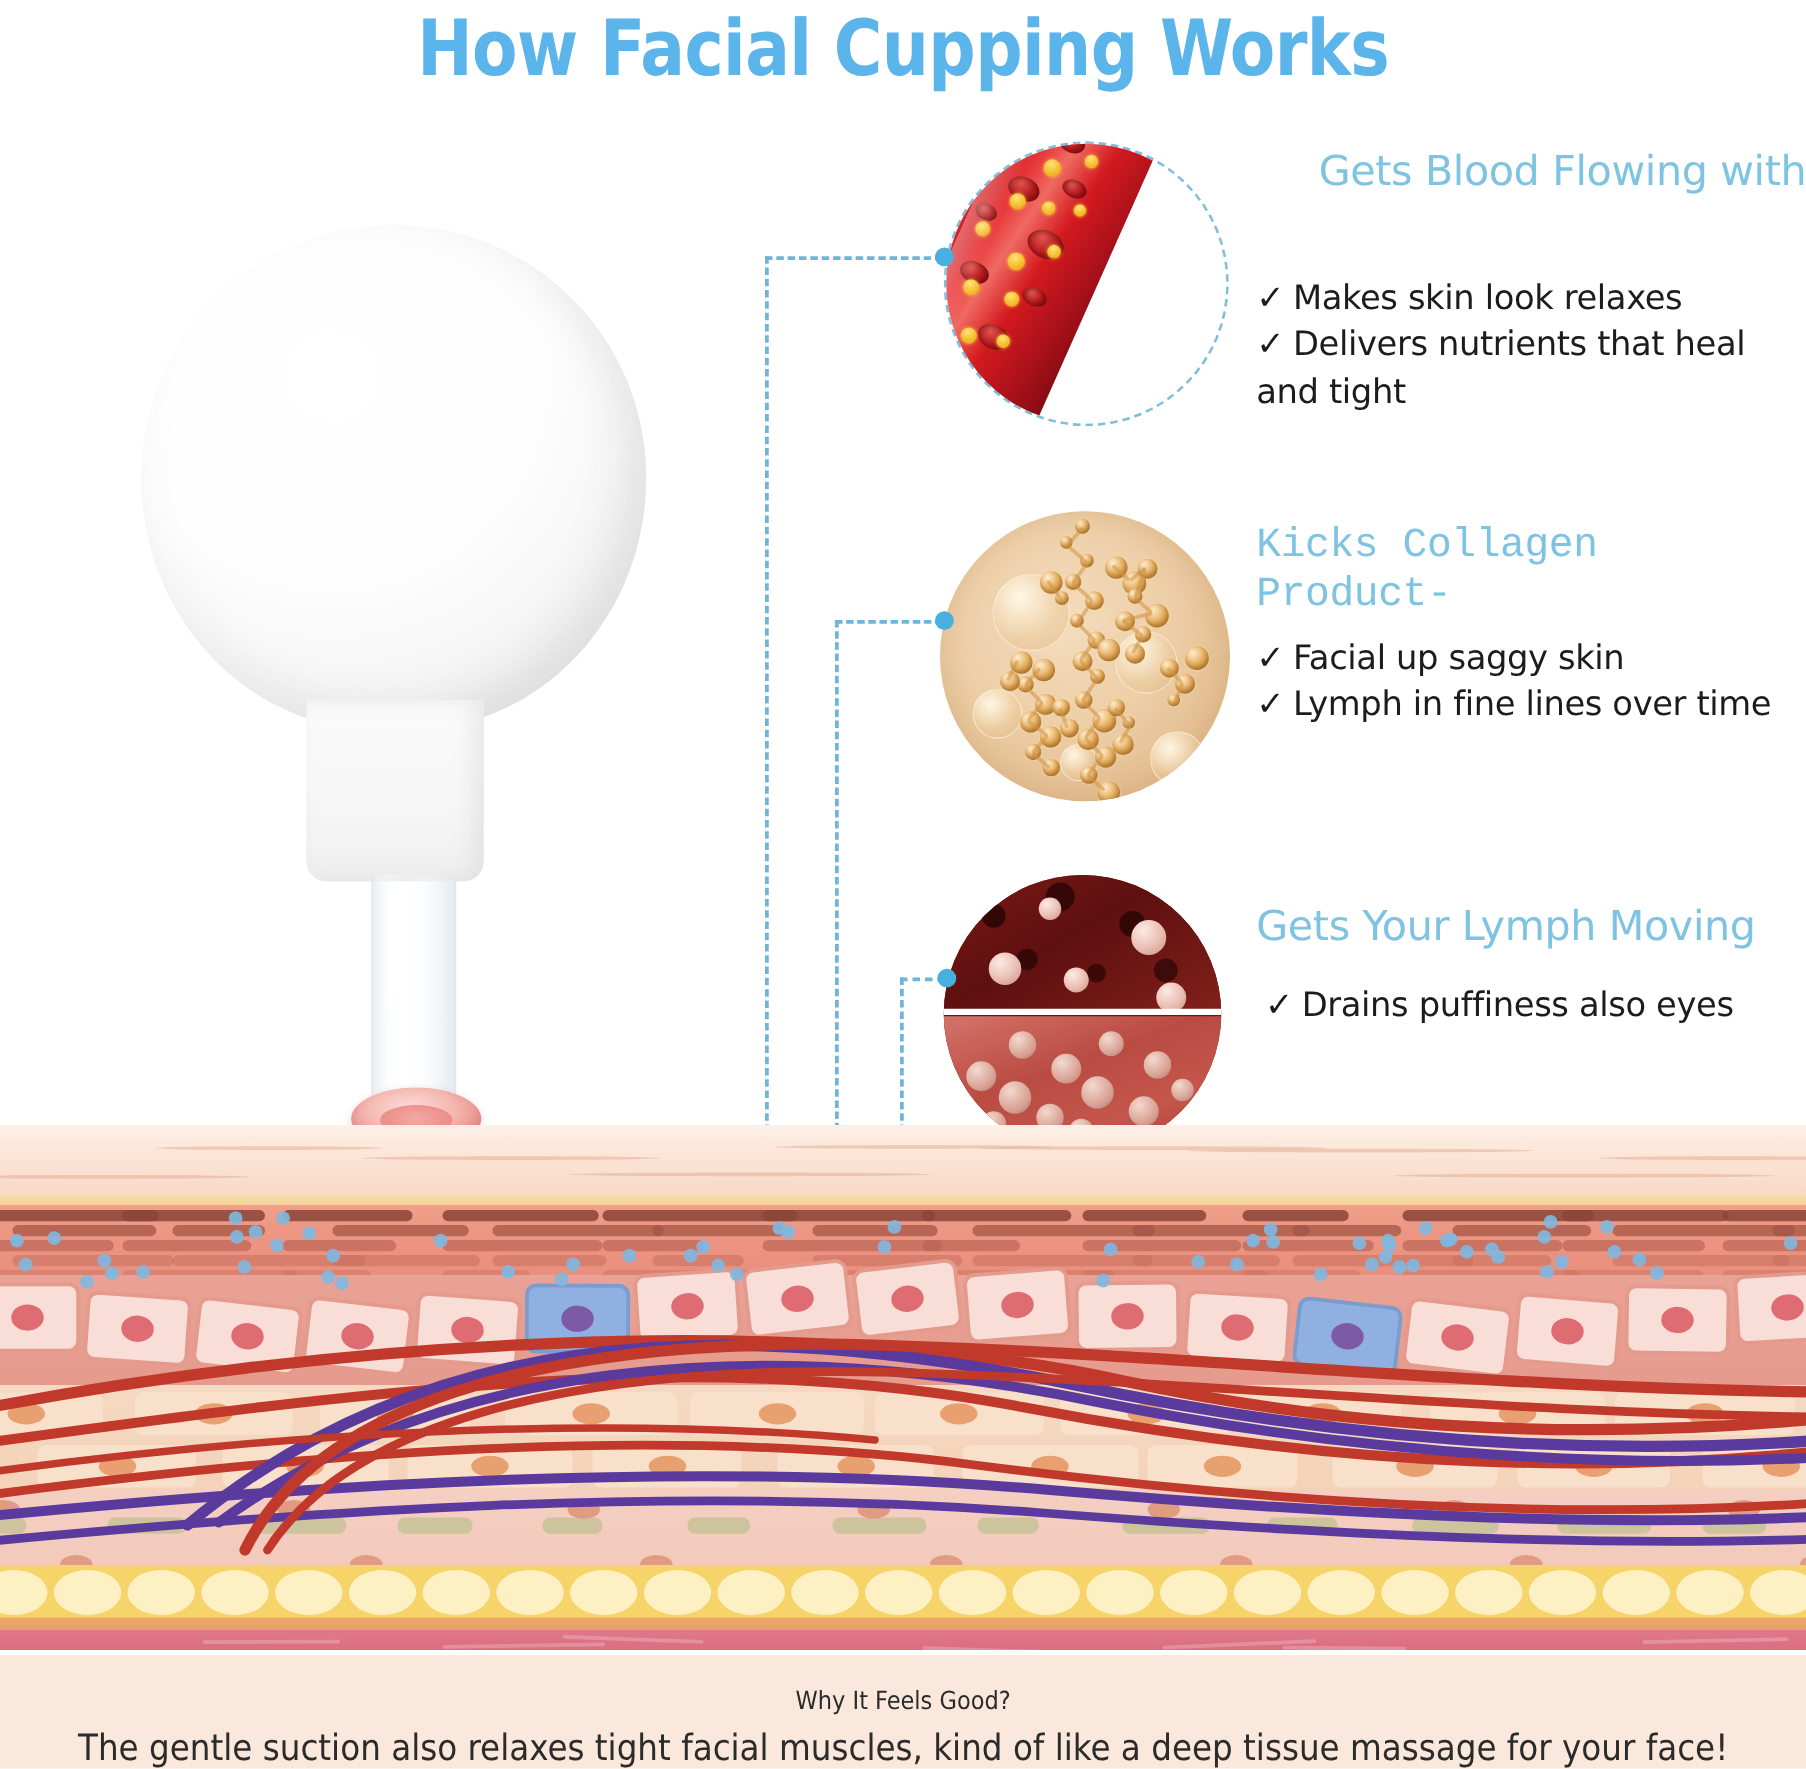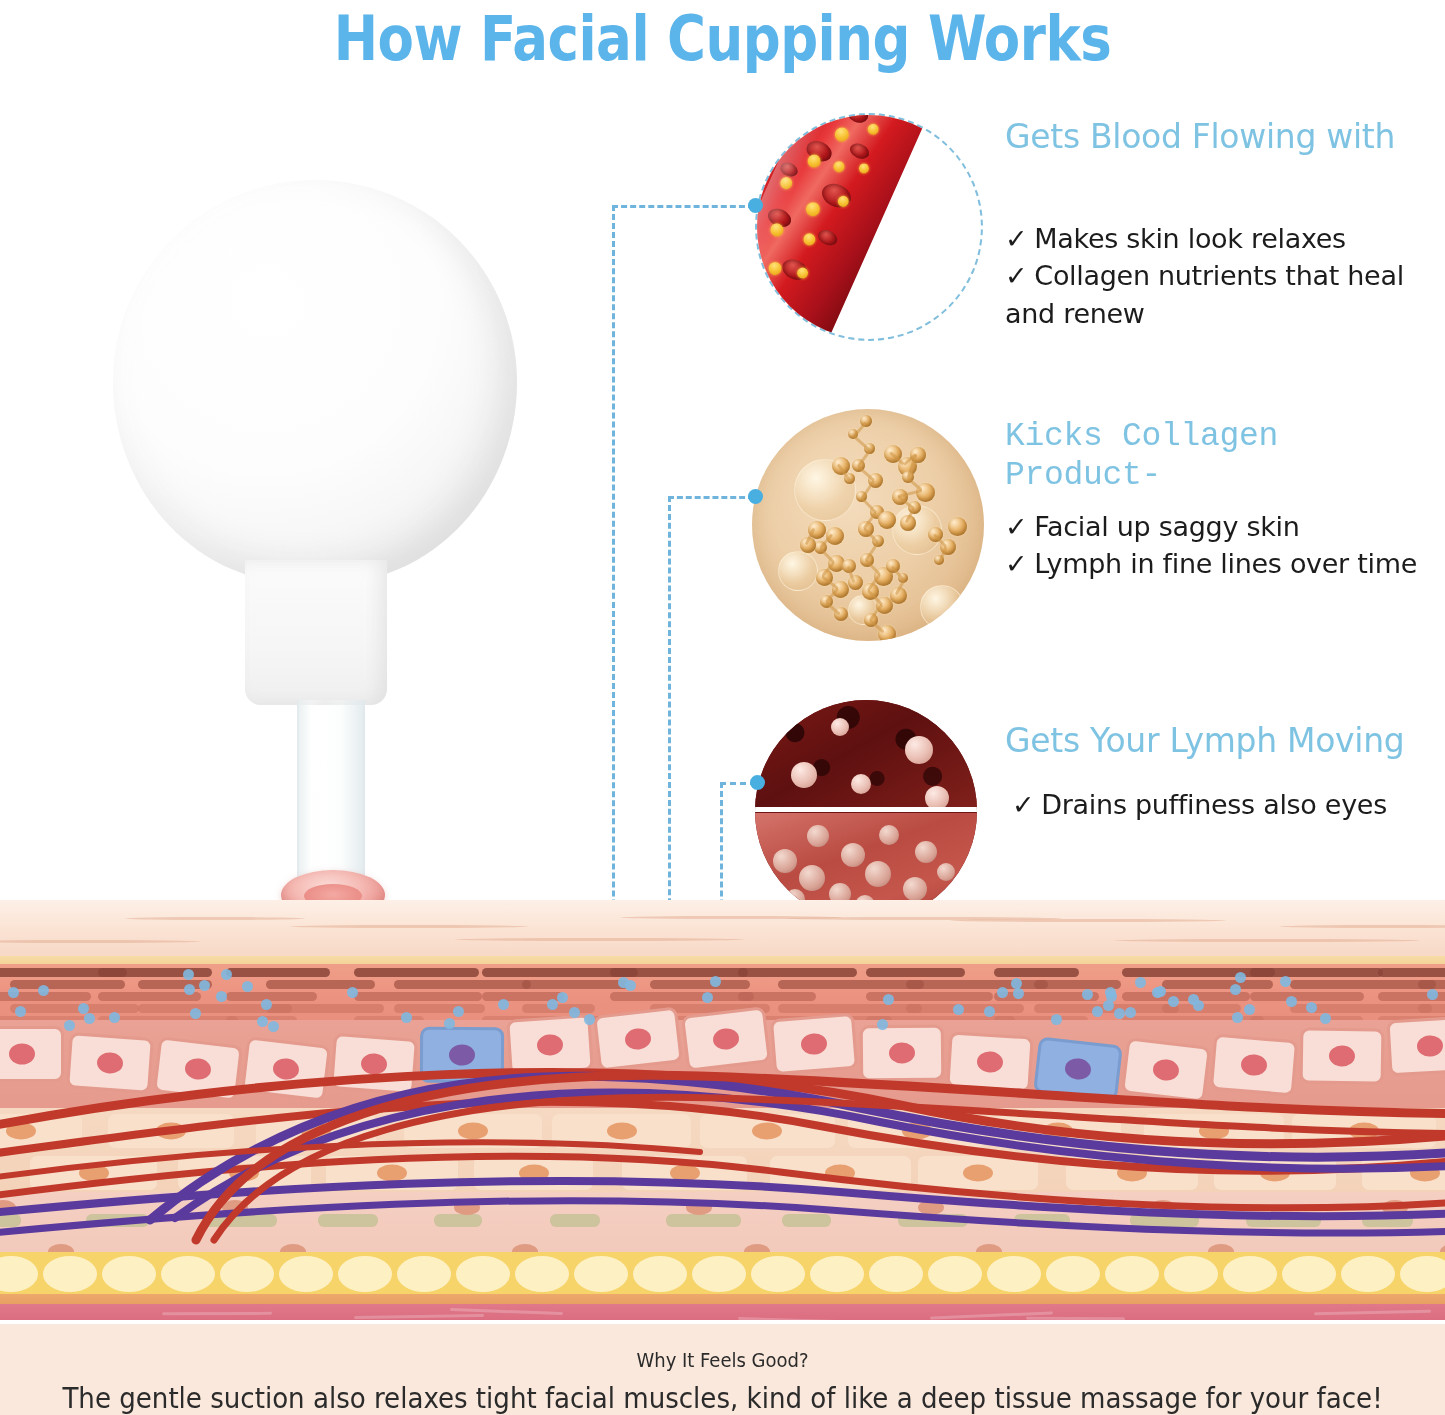--- a/index.html
+++ b/index.html
@@ -430,26 +430,26 @@
   <div class="dot" style="left:748px; top:489px;"></div>
   <div class="dot" style="left:661px; top:1076px;"></div>
 </div>
 <div>
   <div class="conn-h" style="left:720px; top:782px; width:36px;"></div>
   <div class="conn-v" style="left:720px; top:782px; height:196px;"></div>
   <div class="dot" style="left:750px; top:775px;"></div>
   <div class="dot" style="left:713px; top:971px;"></div>
 </div>
 
-<div class="feature-head" style="left:1005px; top:118px; width:440px;">
+<div class="feature-head" style="left:1005px; top:118px; width:440px;text-align:right;">
   <span>Gets Blood Flowing with</span><br>
 </div>
 <div class="feature-body" style="left:1005px; top:220px; width:432px;">
   <span class="bullet"><span class="tick">✓</span><span>Makes skin look relaxes</span></span>
-  <span class="bullet"><span class="tick">✓</span><span>Collagen nutrients that heal and renew</span></span>
+  <span class="bullet"><span class="tick">✓</span><span>Delivers nutrients that heal and tight</span></span>
 </div>
 
 <div class="feature-head" style="left:1005px; top:418px; width:440px;font-family:Liberation Mono, monospace;">
   <span>Kicks Collagen Product-</span><br>
 </div>
 <div class="feature-body" style="left:1005px; top:508px; width:432px;">
   <span class="bullet"><span class="tick">✓</span><span>Facial up saggy skin</span></span>
   <span class="bullet"><span class="tick">✓</span><span>Lymph in fine lines over time</span></span>
 </div>
 

